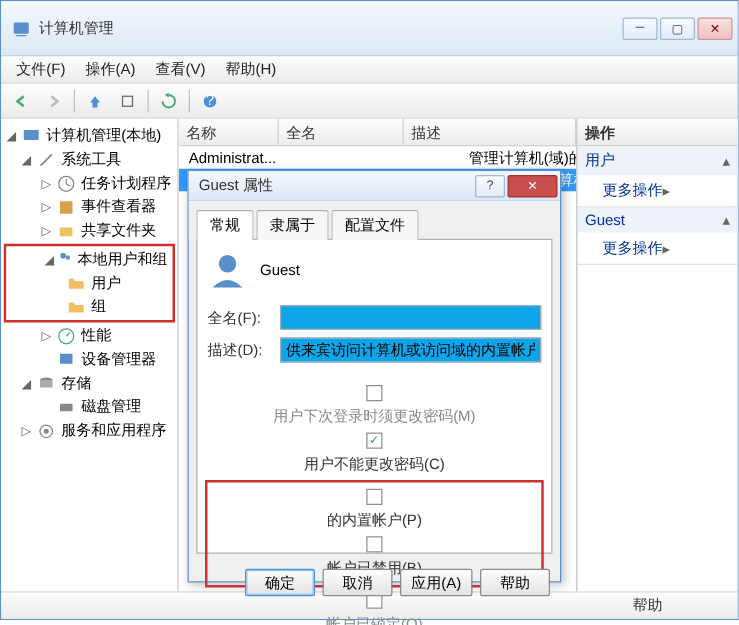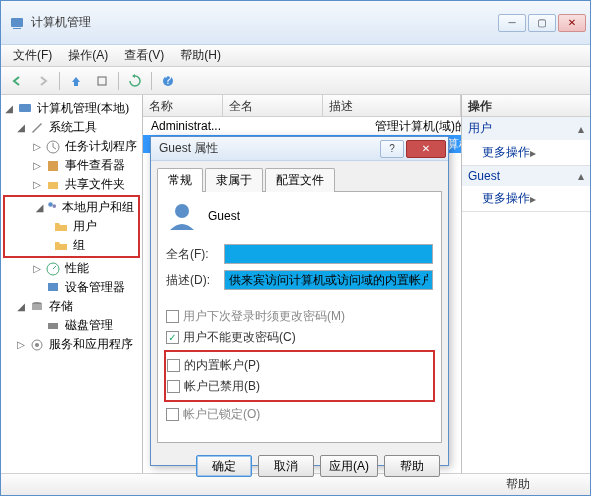--- a/index.html
+++ b/index.html
@@ -18,21 +18,21 @@
 
 .toolbar { height: 28px; background: linear-gradient(#fdfdfd,#ececec); border-bottom: 1px solid #d0d0d0; display: flex; align-items: center; padding: 0 4px; gap: 2px; }
 .tool-btn { width: 24px; height: 22px; border: 1px solid transparent; display: flex; align-items: center; justify-content: center; border-radius: 2px; }
 .tool-sep { width: 1px; height: 18px; background: #c0c0c0; margin: 0 2px; }
 
 .body-area { display: flex; height: 378px; }
 .tree-pane { width: 142px; border-right: 1px solid #c0c0c0; background: #fff; overflow: auto; padding: 4px 0; }
 .tree-node { display: flex; align-items: center; padding: 1px 2px; white-space: nowrap; cursor: default; }
 .tree-toggle { width: 12px; text-align: center; color: #666; font-size: 10px; }
 .tree-icon { width: 16px; height: 16px; margin: 0 2px; }
-.tree-label { padding: 0 2px; font-family: Liberation Serif, serif; }
+.tree-label { padding: 0 2px; }
 .tree-node.depth0 { padding-left: 2px; }
 .tree-node.depth1 { padding-left: 14px; }
 .tree-node.depth2 { padding-left: 30px; }
 .highlight-box { border: 2px solid #d03030; margin: 1px 2px; padding: 1px 0; }
 
 .center-pane { flex: 1; display: flex; flex-direction: column; border-right: 1px solid #c0c0c0; background: #fff; position: relative; overflow: hidden; }
 .list-header { height: 22px; background: linear-gradient(#fdfdfd,#ececec); border-bottom: 1px solid #d0d0d0; display: flex; }
 .list-col { border-right: 1px solid #d0d0d0; padding: 3px 6px; color: #333; }
 .list-col.c1 { width: 80px; }
 .list-col.c2 { width: 100px; }
@@ -63,21 +63,21 @@
 .dlg-btn.close { background: #c94f4f; border-color: #a03030; color: #fff; width: 40px; }
 .dlg-tabs { display: flex; padding: 6px 6px 0 6px; background: #f0f0f0; }
 .dlg-tab { padding: 3px 10px; border: 1px solid #b0b0b0; border-bottom: none; background: #f8f8f8; margin-right: 2px; border-radius: 2px 2px 0 0; position: relative; top: 1px; }
 .dlg-tab.active { background: #fff; z-index: 2; }
 .dlg-body { margin: 0 6px 6px 6px; border: 1px solid #b0b0b0; background: #fff; height: 252px; padding: 8px; }
 .dlg-icon-row { display: flex; align-items: center; gap: 10px; margin-bottom: 12px; }
 .user-icon { width: 32px; height: 32px; }
 .form-row { display: flex; align-items: center; margin: 6px 0; gap: 6px; }
 .form-label { width: 52px; color: #333; }
 .form-input { flex: 1; height: 20px; border: 1px solid #abadb3; padding: 0 4px; background: #0ea5e9; font-size: 12px; }
-.checkbox-row { display: flex; align-items: center; margin: 4px 0; gap: 4px; color: #333; }
+.checkbox-row { display: flex; align-items: center; margin: 4px 0; gap: 4px; color: #333; flex-direction: column; }
 .checkbox-row.disabled { color: #888; }
 .checkbox { width: 13px; height: 13px; border: 1px solid #8f8f8f; background: #fff; display: inline-flex; align-items: center; justify-content: center; font-size: 10px; }
 .checkbox.checked::after { content: "✓"; font-size: 10px; color: #2a6; line-height: 1; }
 .highlight-check { border: 2px solid #d03030; padding: 1px; margin: 1px -2px; }
 .dlg-buttons { display: flex; justify-content: flex-end; gap: 6px; padding: 6px 8px; }
 .btn { min-width: 56px; height: 22px; border: 1px solid #8a8a8a; background: linear-gradient(#fdfdfd,#e4e4e4); border-radius: 2px; padding: 0 8px; font-size: 12px; cursor: default; }
 .btn.default { border-color: #4a90d9; box-shadow: 0 0 0 1px #9ac6ee inset; }
 
 svg { display: block; }
 </style>

